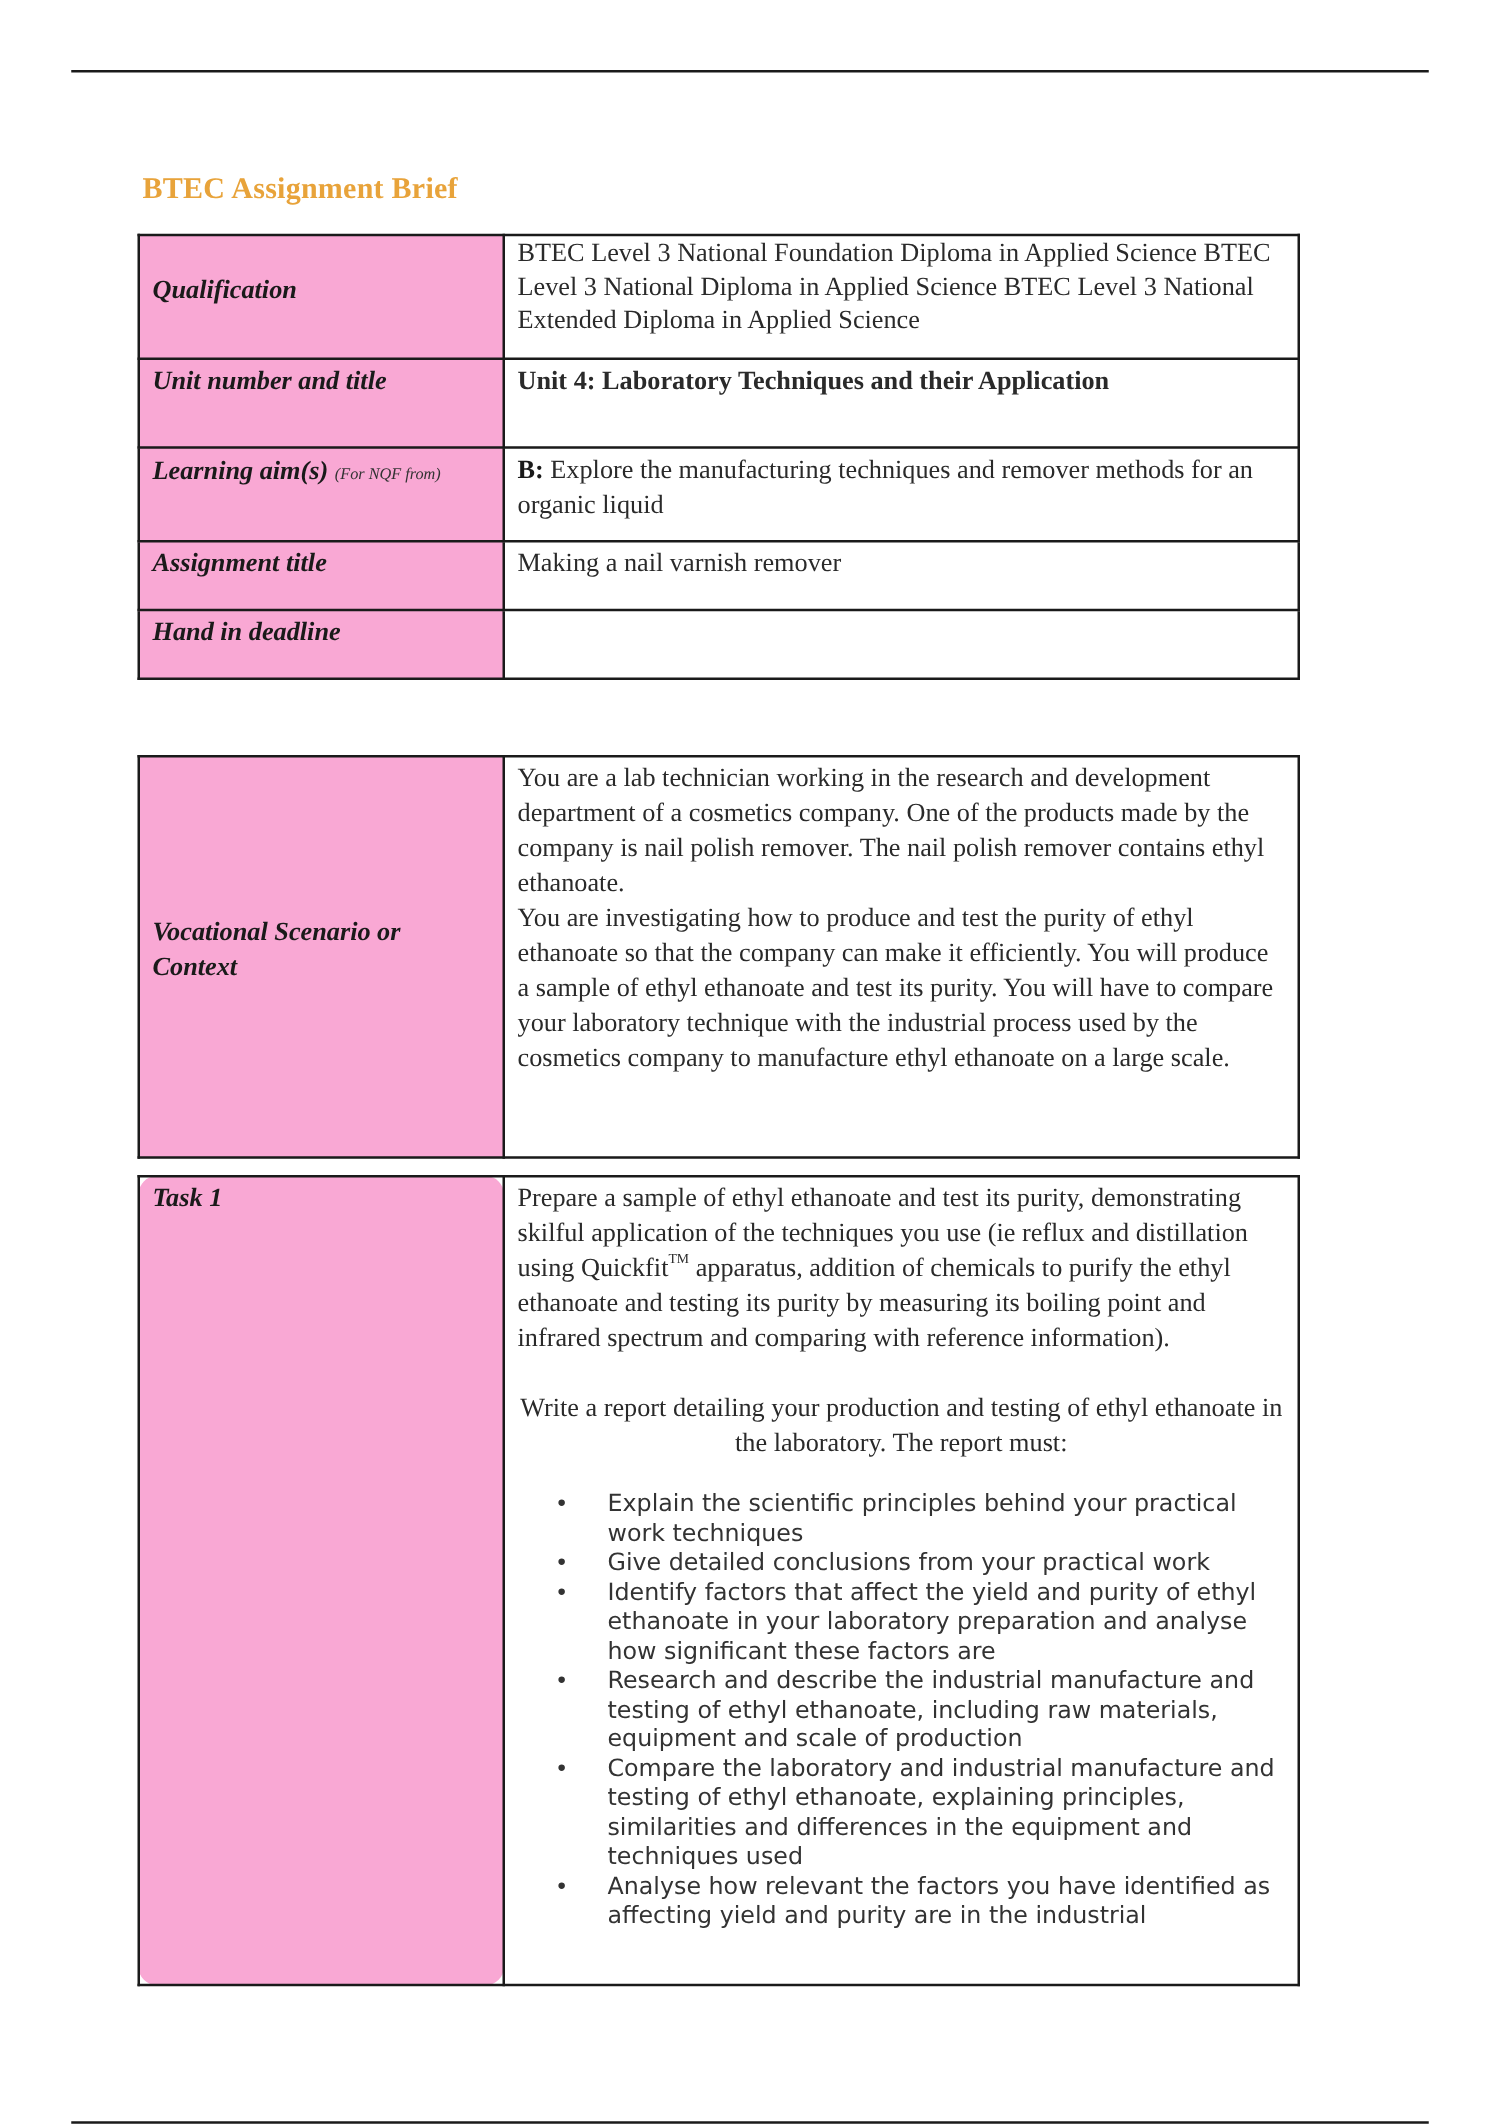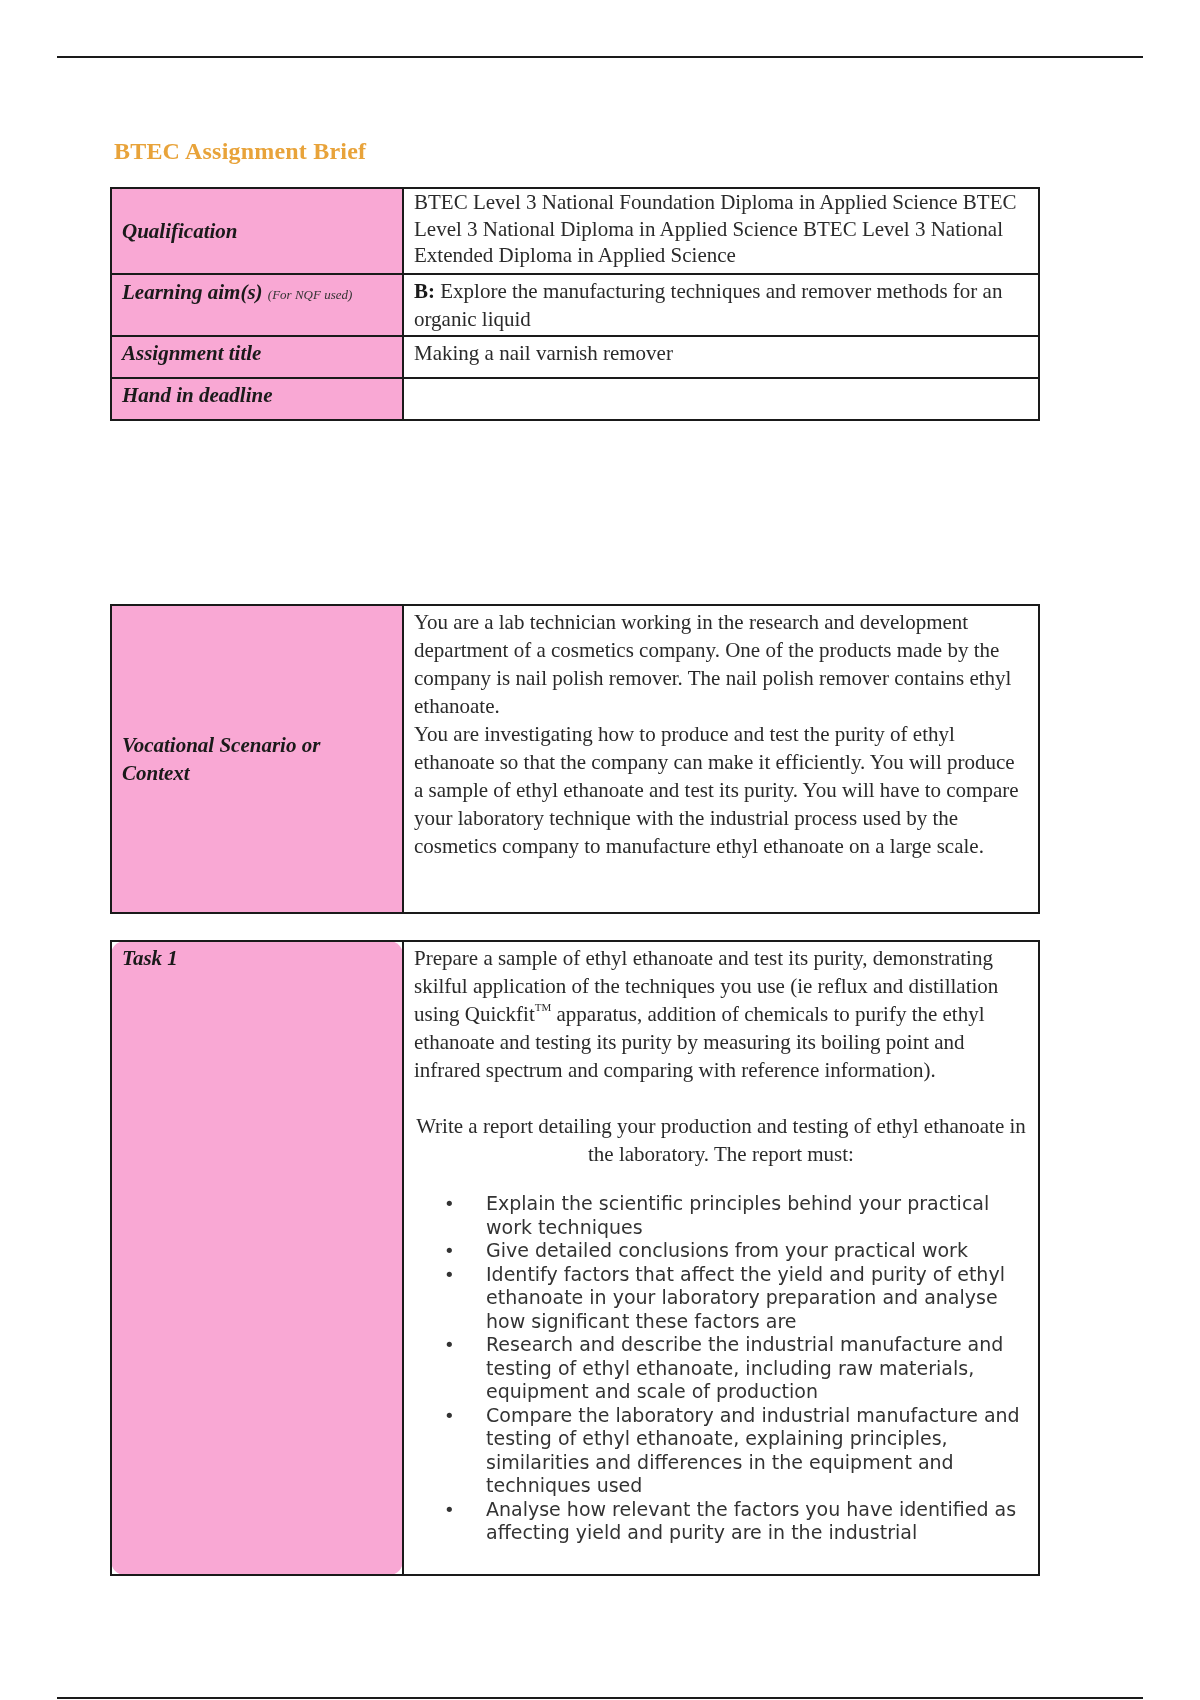--- a/index.html
+++ b/index.html
@@ -39,21 +39,21 @@
     table.grid {
       position: absolute;
       left: 110px;
       width: 930px;
       border-collapse: collapse;
       table-layout: fixed;
     }
     table.grid td {
       border: 2px solid #1a1a1a;
       vertical-align: top;
-      padding: 2px 10px 2px 10px;
+      padding: 2px 10px 15px 10px;
       font-size: 21px;
       line-height: 28px;
     }
     table.grid td.label {
       width: 270px;
       background: #f9a8d4;
       font-weight: bold;
       color: #1a1a1a;
       font-style: italic;
     }
@@ -121,24 +121,28 @@
 <div class="rule top"></div>
 
 <h1 class="brief-title">BTEC Assignment Brief</h1>
 
 <table class="grid" id="info-table">
   <tbody>
       <tr class="r-qual">
     <td class="label vmid">Qualification</td>
     <td class="value" style="line-height:26.5px;padding-top:0;">BTEC Level 3 National Foundation Diploma in Applied Science BTEC Level 3 National Diploma in Applied Science BTEC Level 3 National Extended Diploma in Applied Science</td>
   </tr>
+  <tr class="r-unit">
+    <td class="label">Unit number and title</td>
+    <td class="value bold">Unit 4: Laboratory Techniques and their Application</td>
+  </tr>
   <tr class="r-aim">
     <td class="label" style="line-height:22px;padding-top:6px;">
       <span class="aim-label-main">Learning aim(s)</span>
-      <span class="small-note">(For NQF used)</span>
+      <span class="small-note">(For NQF from)</span>
     </td>
     <td class="value">
       <span class="bold">B:</span><span> Explore the manufacturing techniques and remover methods for an organic liquid</span>
     </td>
   </tr>
   <tr class="r-title">
     <td class="label">Assignment title</td>
     <td class="value">Making a nail varnish remover</td>
   </tr>
   <tr class="r-deadline">

